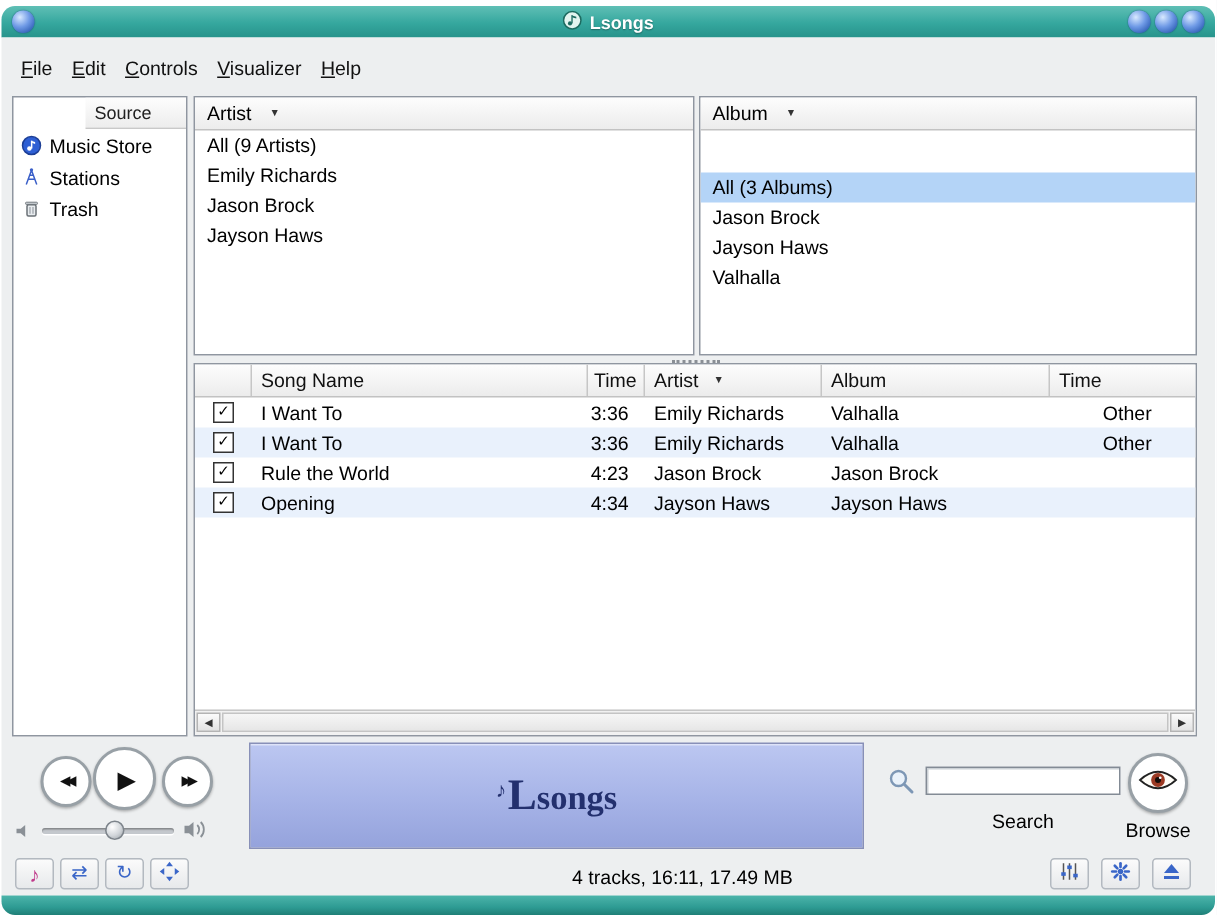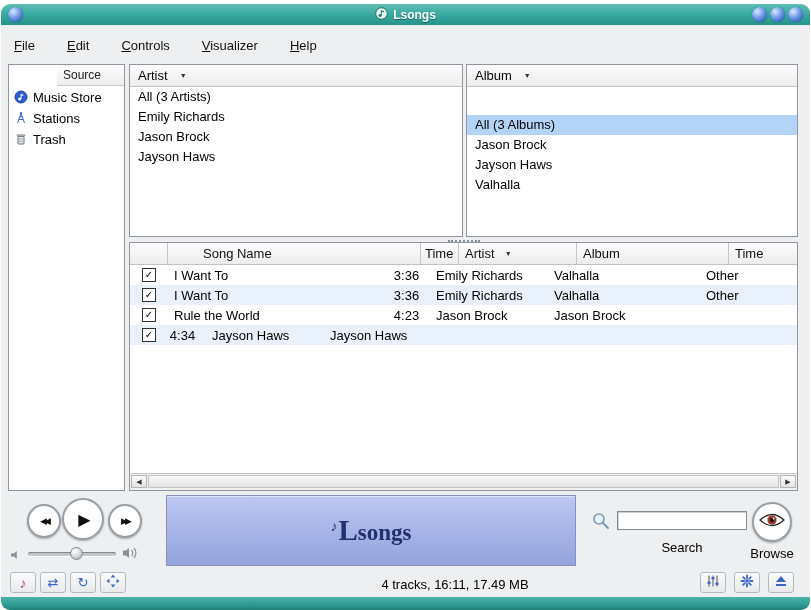--- a/index.html
+++ b/index.html
@@ -17,21 +17,21 @@
     background:radial-gradient(circle at 35% 30%, #d8e9ff 0%, #6f9ae6 45%, #2c5cb4 85%);
     box-shadow:0 0 1px #173a6e; cursor:default; }
   .menu-orb { left:7px; }
   .ctrl-min { right:43px; } .ctrl-max { right:25px; } .ctrl-close { right:7px; }
   .bottom-frame { position:absolute; left:1px; top:597px; width:809px; height:13px;
     background:linear-gradient(180deg,#4cb4aa 0%,#2e9b93 60%,#1f7f77 100%);
     border-radius:0 0 9px 9px; }
   .window-body { position:absolute; left:1px; top:25px; width:809px; height:572px; background:#edeff0; }
 
   
-  .menubar { position:absolute; left:14px; top:38px; display:flex; gap:32px; font-size:13px; color:#111; }
+  .menubar { position:absolute; left:14px; top:38px; display:flex; gap:13px; font-size:13px; color:#111; }
   .menu-item { display:inline-block; cursor:default; }
   .menu-item::first-letter { text-decoration:underline; }
 
   
   .panel { position:absolute; background:#fff; border:1px solid #8f96a0; box-sizing:border-box; overflow:hidden; }
   .sidebar { left:8px; top:64px; width:117px; height:427px; }
   .sidebar-header { height:20px; line-height:20px; padding-left:6px; font-size:12px; color:#222;
     background:linear-gradient(#fdfdfd,#ededed); border-bottom:1px solid #c9c9c9;margin-left:48px; }
   .side-item { height:20px; display:flex; align-items:center; gap:5px; padding-left:4px; font-size:13px; color:#000; margin-top:1px; }
   .side-item.selected { background:#e1e4e8; outline:1px dotted #666; outline-offset:-1px; }
@@ -47,31 +47,31 @@
 
   .splitter { position:absolute; left:129px; top:238px; width:669px; height:4px; }
   .splitter-handle { width:32px; height:0; margin:2px auto 0; border-top:2px dotted #8a8f95; }
 
   
   .song-panel { left:129px; top:242px; width:669px; height:249px; }
   .song-header { display:flex; height:21px; background:linear-gradient(#fdfdfd,#ececec);
     border-bottom:1px solid #c2c2c2; font-size:13px; color:#111; }
   .sh-cell { border-right:1px solid #c6c6c6; display:flex; align-items:center; gap:10px;
     padding-left:6px; box-sizing:border-box; overflow:hidden; white-space:nowrap; }
-  .shc0 { width:38px; } .shc1 { width:224px;margin-left:29px; } .shc2 { width:38px; padding-left:4px; }
+  .shc0 { width:38px; } .shc1 { width:224px; } .shc2 { width:38px; padding-left:4px; }
   .shc3 { width:118px; } .shc4 { width:152px; } .shc5 { flex:1; border-right:none; }
   .song-row { display:flex; height:20px; font-size:13px; align-items:center; color:#000; }
   .song-row.alt { background:#e9f1fc; }
   .sc { box-sizing:border-box; overflow:hidden; white-space:nowrap; }
   .sc0 { width:38px; display:flex; justify-content:center; }
   .sc1 { width:224px; padding-left:6px; }
   .sc2 { width:38px; text-align:center; padding-right:9px; }
   .sc3 { width:118px; padding-left:6px; }
   .sc4 { width:152px; padding-left:6px; }
-  .sc5 { flex:1; padding-left:6px; }
+  .sc5 { flex:1; padding-left:6px;text-align:center; }
   .cb { width:12px; height:12px; border:1px solid #333; background:#fff; font-size:10px;
     line-height:11px; text-align:center; color:#000; display:inline-block; }
   .hscroll { position:absolute; left:0; right:0; bottom:0; height:16px; background:#f1f1f1; border-top:1px solid #c6c6c6; }
   .scroll-btn { position:absolute; top:1px; width:16px; height:13px;
     background:linear-gradient(#fbfbfb,#e3e3e3); border:1px solid #b4b4b4; box-sizing:border-box;
     font-size:7px; display:flex; align-items:center; justify-content:center; color:#333; }
   .sb-left { left:1px; } .sb-right { right:1px; }
   .scroll-thumb { position:absolute; left:18px; right:18px; top:1px; height:13px;
     background:linear-gradient(#f6f6f6,#e6e6e6); border:1px solid #c4c4c4; box-sizing:border-box; }
 
@@ -185,21 +185,21 @@
       </span>
       <span>Trash</span>
     </div>
   </div>
 
   <div class="panel artist-panel">
     <div class="col-header">
       <span>Artist</span>
       <span class="arrow">▼</span>
     </div>
-    <div class="list-item">All (3 Artists)</div>
+    <div class="list-item">All (9 Artists)</div>
     <div class="list-item">Emily Richards</div>
     <div class="list-item">Jason Brock</div>
     <div class="list-item">Jayson Haws</div>
   </div>
 
   <div class="panel album-panel">
     <div class="col-header">
       <span>Album</span>
       <span class="arrow">▼</span>
     </div>
@@ -261,20 +261,21 @@
       <div class="sc sc1">Rule the World</div>
       <div class="sc sc2">4:23</div>
       <div class="sc sc3">Jason Brock</div>
       <div class="sc sc4">Jason Brock</div>
       <div class="sc sc5"></div>
     </div>
     <div class="song-row alt">
       <div class="sc sc0">
           <span class="cb">✓</span>
         </div>
+      <div class="sc sc1">Opening</div>
       <div class="sc sc2">4:34</div>
       <div class="sc sc3">Jayson Haws</div>
       <div class="sc sc4">Jayson Haws</div>
       <div class="sc sc5"></div>
     </div>
 
     <div class="hscroll">
       <div class="scroll-btn sb-left">
           <span>◀</span>
         </div>

